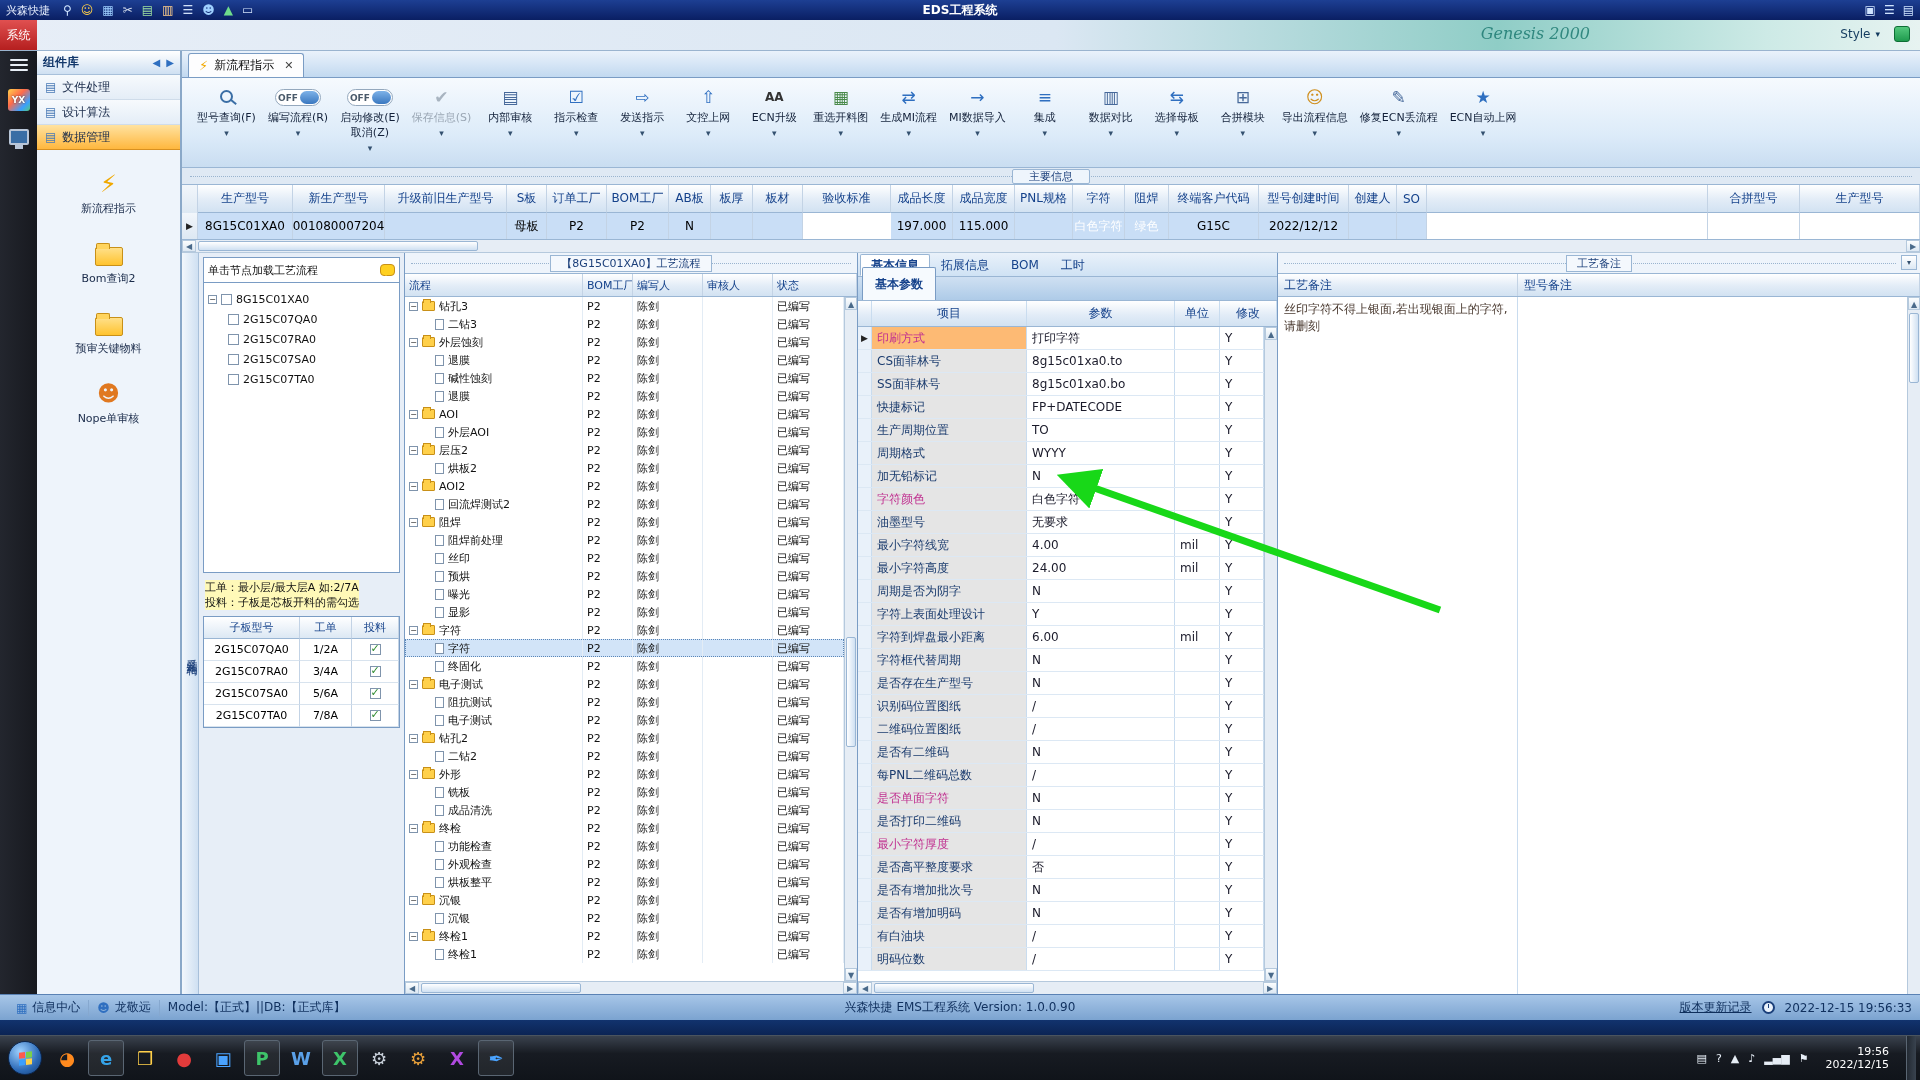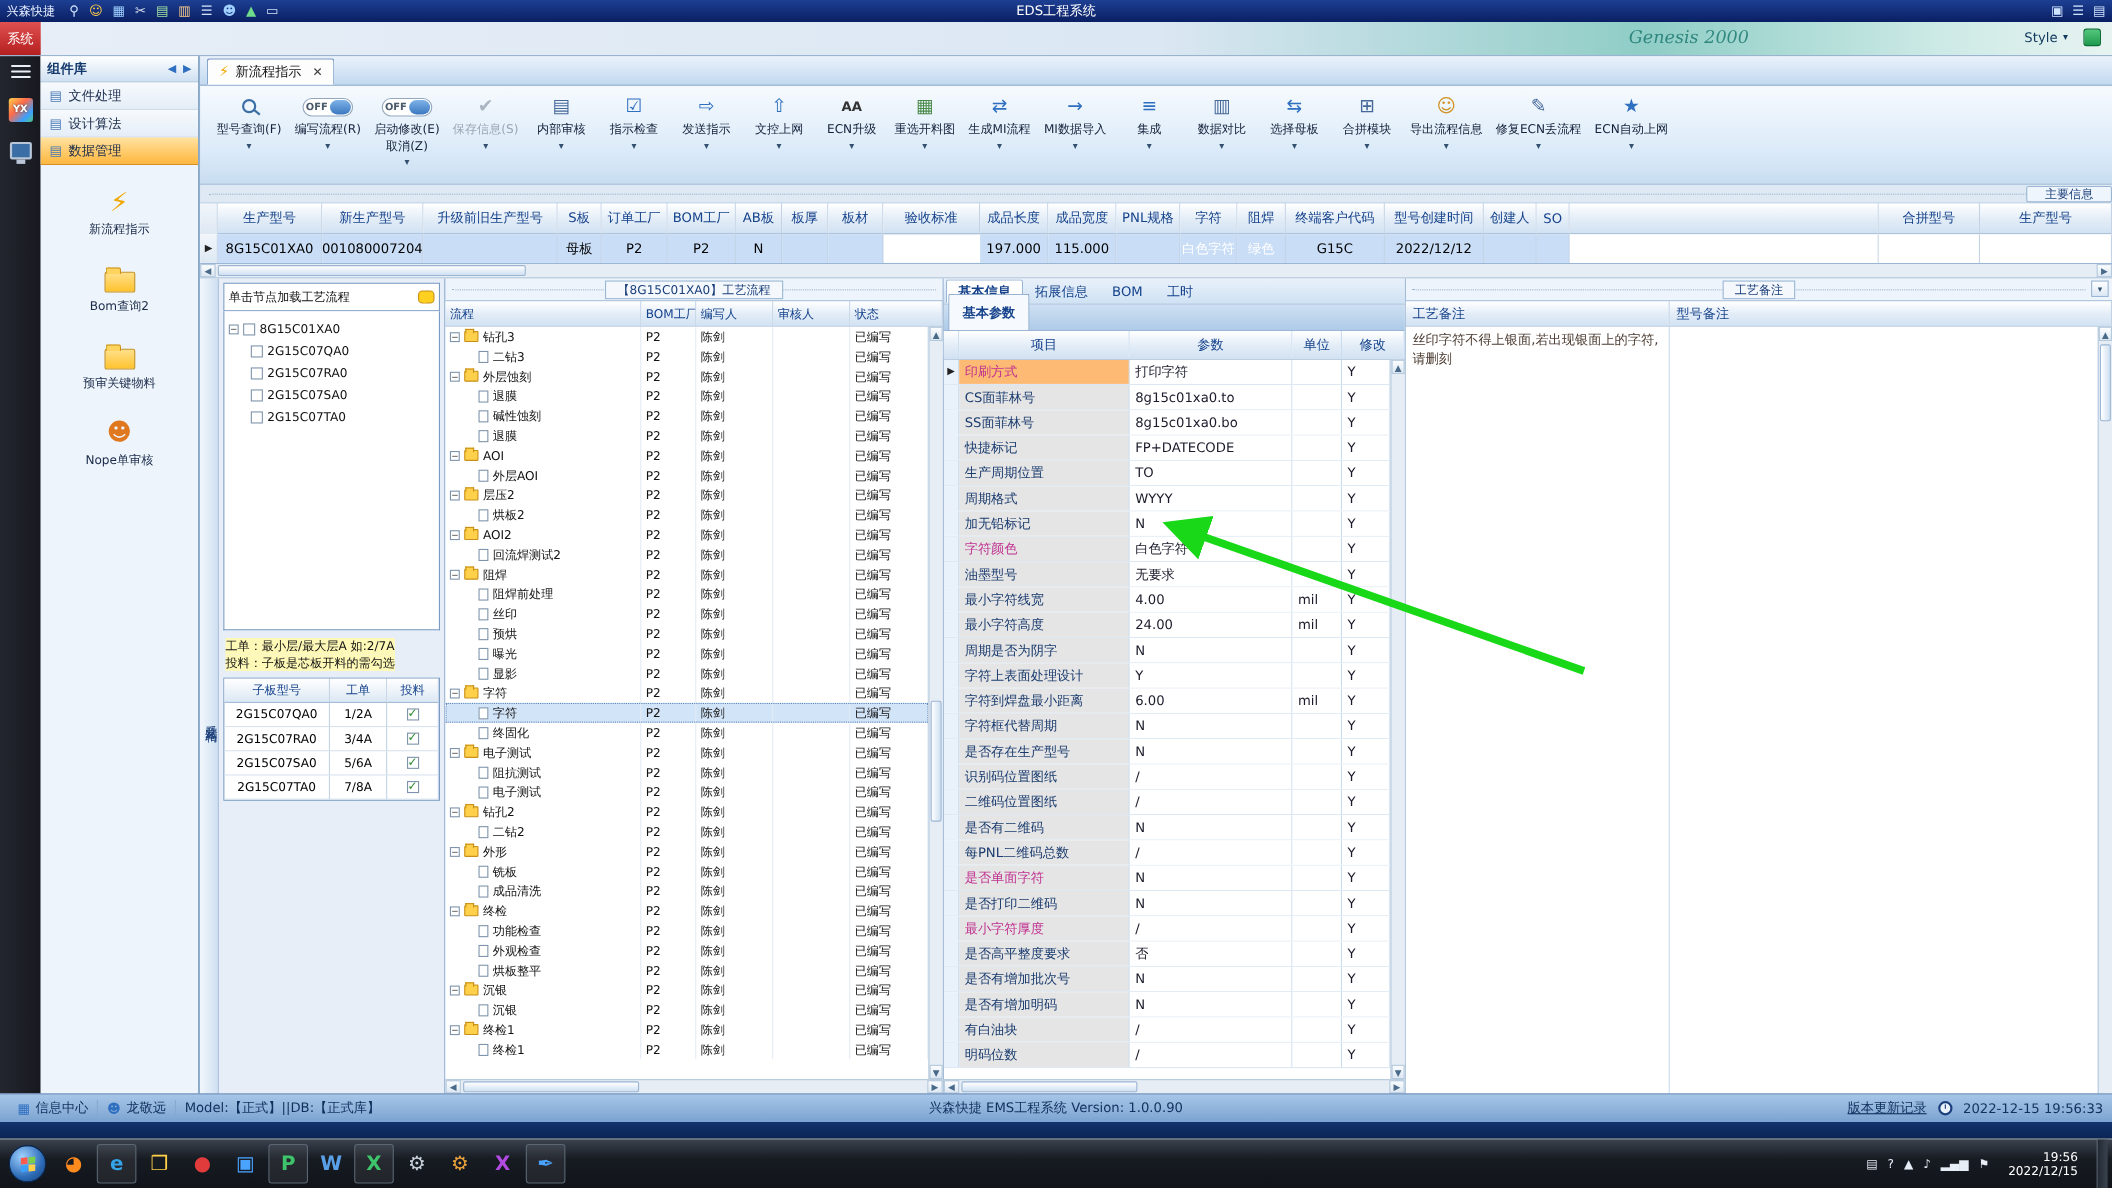--- a/index.html
+++ b/index.html
@@ -4,21 +4,21 @@
 <style>
   * { box-sizing: border-box; margin: 0; padding: 0; }
   body { margin:0; background:#000; font-family:"DejaVu Sans","Liberation Sans",sans-serif; }
   .screen { position:relative; width:1920px; height:1080px; overflow:hidden; background:#dfe9f4; }
 
   
   .titlebar { height:20px; background:linear-gradient(#1d3f93,#0a1f63); display:flex; align-items:center; color:#fff; font-size:11px; padding:0 6px; }
   .tb-left { display:flex; align-items:center; gap:9px; }
   .app-name { font-size:11px; color:#e8f0ff; margin-right:4px; }
   .tb-ico { font-size:12px; line-height:18px; cursor:default; }
-  .tb-title { position:absolute; left:50%; transform:translateX(-50%); color:#ffffff; font-size:12px; }
+  .tb-title { position:absolute; left:50%; transform:translateX(-50%); color:#ffffff; font-size:12px;font-weight:bold; }
   .tb-right { margin-left:auto; display:flex; gap:8px; }
 
   
   .menubar { height:31px; display:flex; align-items:stretch; background:linear-gradient(90deg,#e7eef7 0%,#dbe7f3 55%,#8fcdc6 78%,#cdeae6 92%,#e7f3f1 100%); border-bottom:1px solid #9ab4cf; position:relative; }
   .sys-badge { width:37px; background:linear-gradient(#e05050,#b51f1f); color:#fff; font-size:12px; display:flex; align-items:center; justify-content:center; }
   .brand { position:absolute; right:330px; top:4px; font-family:"DejaVu Serif","Liberation Serif",serif; font-style:italic; font-size:16px; color:#0d6f66; opacity:.75; }
   .style-box { position:absolute; right:40px; top:7px; font-size:12px; color:#123a5e; display:flex; gap:5px; align-items:center; }
   .menu-green { position:absolute; right:10px; top:6px; width:16px; height:16px; border-radius:3px; background:linear-gradient(#53c87c,#1f9a4e); border:1px solid #0d6e35; }
 
   
@@ -59,21 +59,21 @@
   .tb-btn .lbl { font-size:11px; color:#13213a; white-space:nowrap; line-height:15px; }
   .tb-btn.disabled .lbl { color:#9aa6b4; }
   .tb-btn .arrow { font-size:9px; color:#33506f; margin-top:3px; }
   .ico-search { width:13px; height:13px; border:2px solid #3a6ea5; border-radius:50%; position:relative; margin:6px 0 7px; }
   .ico-search::after { content:""; position:absolute; width:7px; height:2px; background:#3a6ea5; right:-6px; bottom:-2px; transform:rotate(40deg); }
   .toggle { width:46px; height:17px; background:#fff; border:1px solid #94a8bd; border-radius:9px; display:flex; align-items:center; margin:5px 0 4px; }
   .toggle .off-label { flex:1; text-align:center; font-size:9px; color:#4a5a6a; font-weight:bold; }
   .toggle .knob { width:19px; height:13px; background:linear-gradient(#7eb2e8,#3a78c0); border-radius:7px; margin-right:1px; }
 
   
-  .section-label-row { height:16px; display:flex; align-items:center; justify-content:flex-end; background:#dfe9f4; position:relative; }
+  .section-label-row { height:16px; display:flex; align-items:center; justify-content:center; background:#dfe9f4; position:relative; }
   .section-label-row::before { content:""; position:absolute; left:8px; right:8px; top:8px; border-top:1px dotted #9ab4cf; }
   .section-label { position:relative; background:#eef5fc; border:1px solid #9ab6d4; color:#1b3f7a; font-size:11px; line-height:13px; padding:0 16px; border-radius:2px; }
 
   
   .grid { border-top:1px solid #9ab6d4; border-bottom:1px solid #9ab6d4; background:#fff; }
   .grid-head, .grid-row { display:flex; }
   .grid-head { height:28px; }
   .gcell { border-right:1px solid #c3d3e5; font-size:12px; display:flex; align-items:center; justify-content:center; overflow:hidden; white-space:nowrap; }
   .ghead { background:linear-gradient(#ffffff,#e2ecf7 55%,#d2e2f2); color:#15428b; border-bottom:1px solid #9ab6d4; }
   .gmark { width:16px; background:linear-gradient(#f2f6fb,#dde8f3); }

